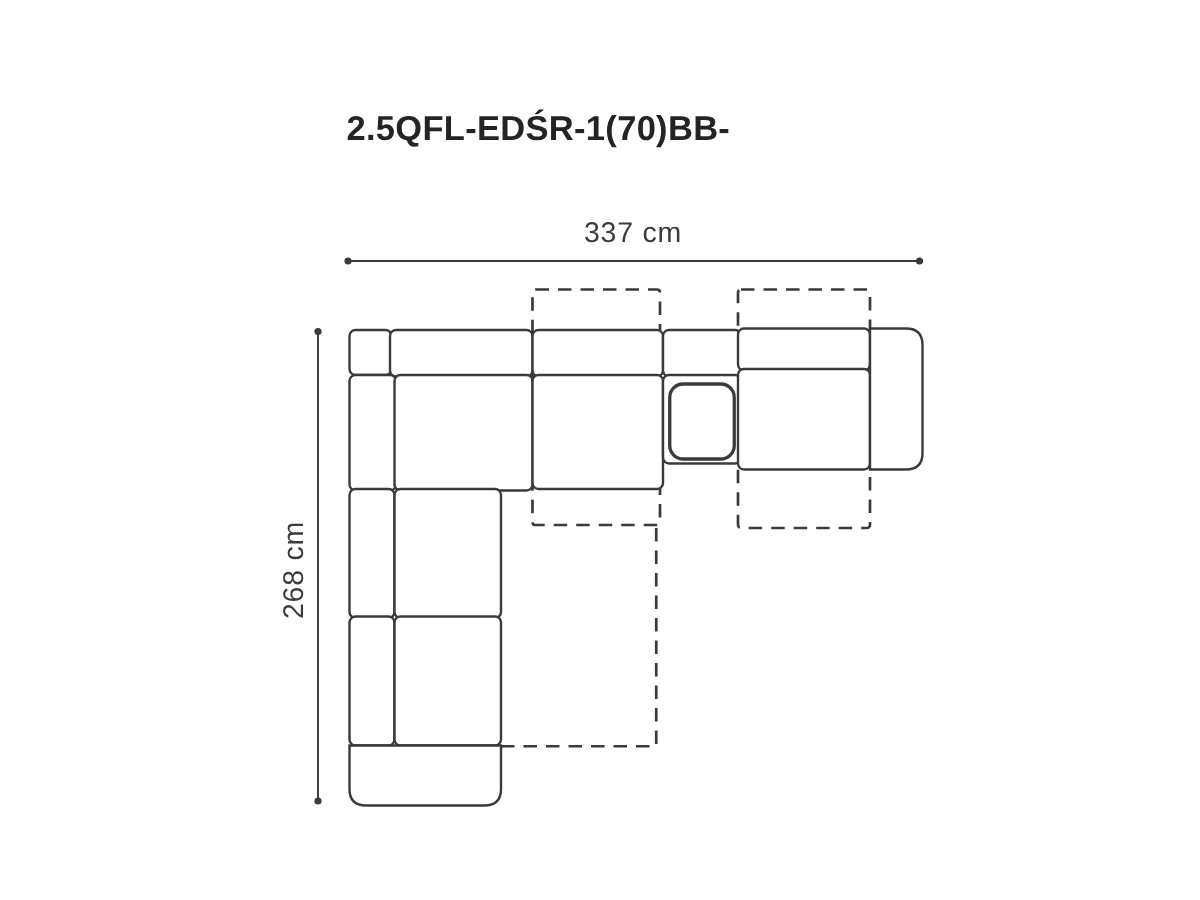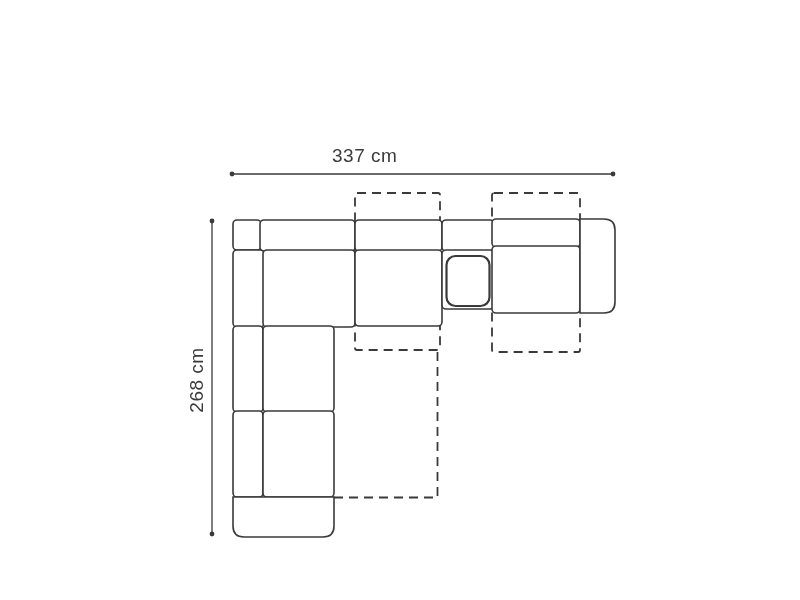--- a/index.html
+++ b/index.html
@@ -37,38 +37,39 @@
   .dim-label {
     font-size: 19px;
     color: #3b3b3a;
     letter-spacing: 0.5px;
   }
   .dim-label-width {
     position: absolute;
     left: 332px;
     top: 145px;
     width: 180px;
-    text-align: left;
+    text-align: center;
   }
   .dim-label-height {
     position: absolute;
     left: 157px;
     top: 369px;
     width: 80px;
     height: 22px;
     text-align: center;
     transform: rotate(-90deg);
   }
 </style>
 </head>
 <body>
 
 <div class="stage">
 
   <div class="product-title">
+    <span>2.5QFL-EDŚR-1(70)BB-</span>
   </div>
 
   <div class="dim-label dim-label-width">337 cm</div>
   <div class="dim-label dim-label-height">268 cm</div>
 
   <svg class="diagram-svg" width="800" height="600" viewBox="0 0 800 600">
 
     <g fill="none" stroke-width="1.8" stroke-dasharray="9 6" stroke="#3a3a39">
       <rect x="355" y="193" width="85" height="157" rx="2"></rect>
       <rect x="492" y="193" width="88" height="159" rx="2"></rect>

